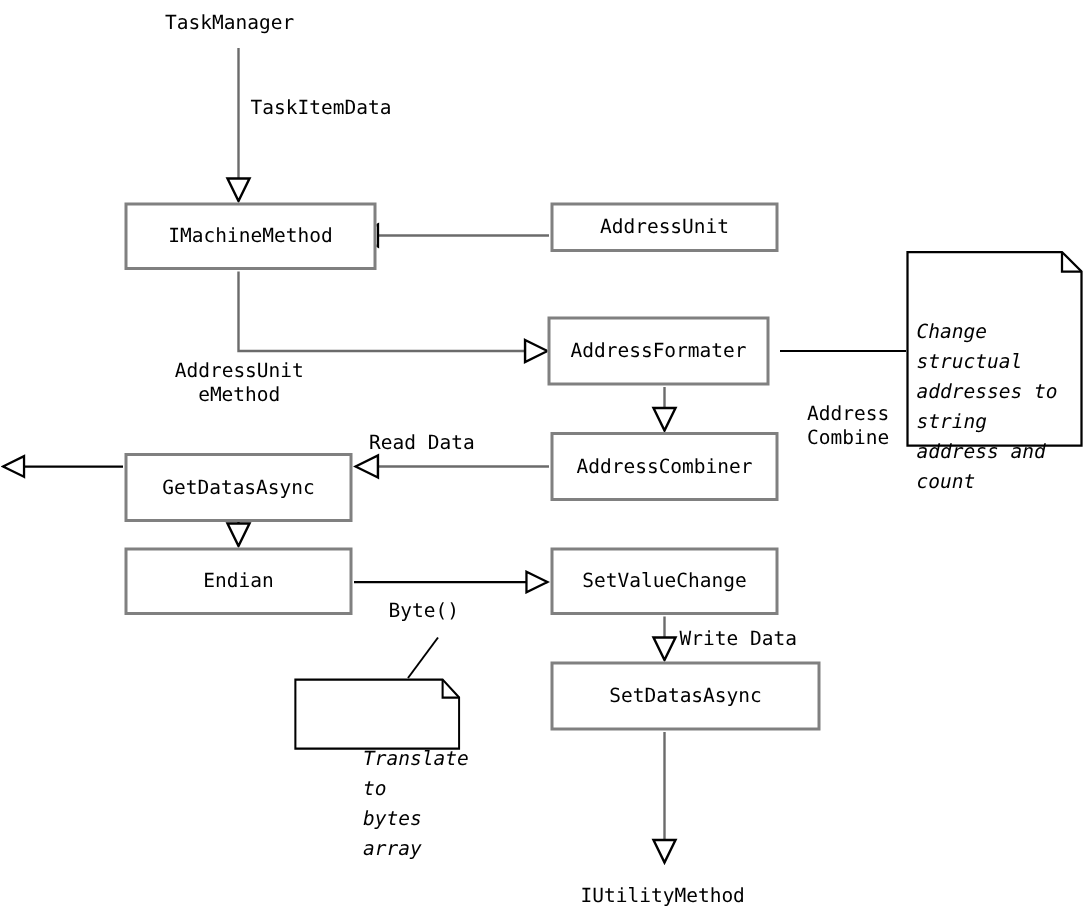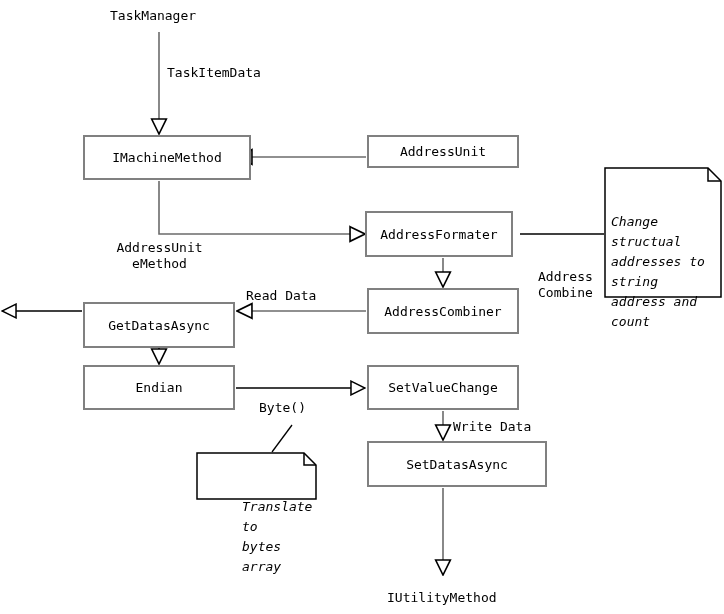--- a/index.html
+++ b/index.html
@@ -146,21 +146,21 @@
       <path d="M 104 1 L 104 14 L 117 14" fill="none" stroke="#000000" stroke-width="1.5"></path>
     </svg>
     <span class="note-text">Change
 structual
 addresses to
 string
 address and
 count</span>
   </div>
 
-  <div class="note" style="left:196px; top:452px; width:121px; height:48px;padding-left:46px;">
+  <div class="note" style="left:196px; top:452px; width:111px; height:48px;padding-left:46px;">
     <svg class="note-shape" viewBox="0 0 121 48" preserveAspectRatio="none">
       <path d="M 1 1 L 108 1 L 120 13 L 120 47 L 1 47 z" fill="#ffffff" stroke="#000000" stroke-width="1.5"></path>
       <path d="M 108 1 L 108 13 L 120 13" fill="none" stroke="#000000" stroke-width="1.5"></path>
     </svg>
     <span class="note-text">Translate to
 bytes array</span>
   </div>
 
 </div>
 

